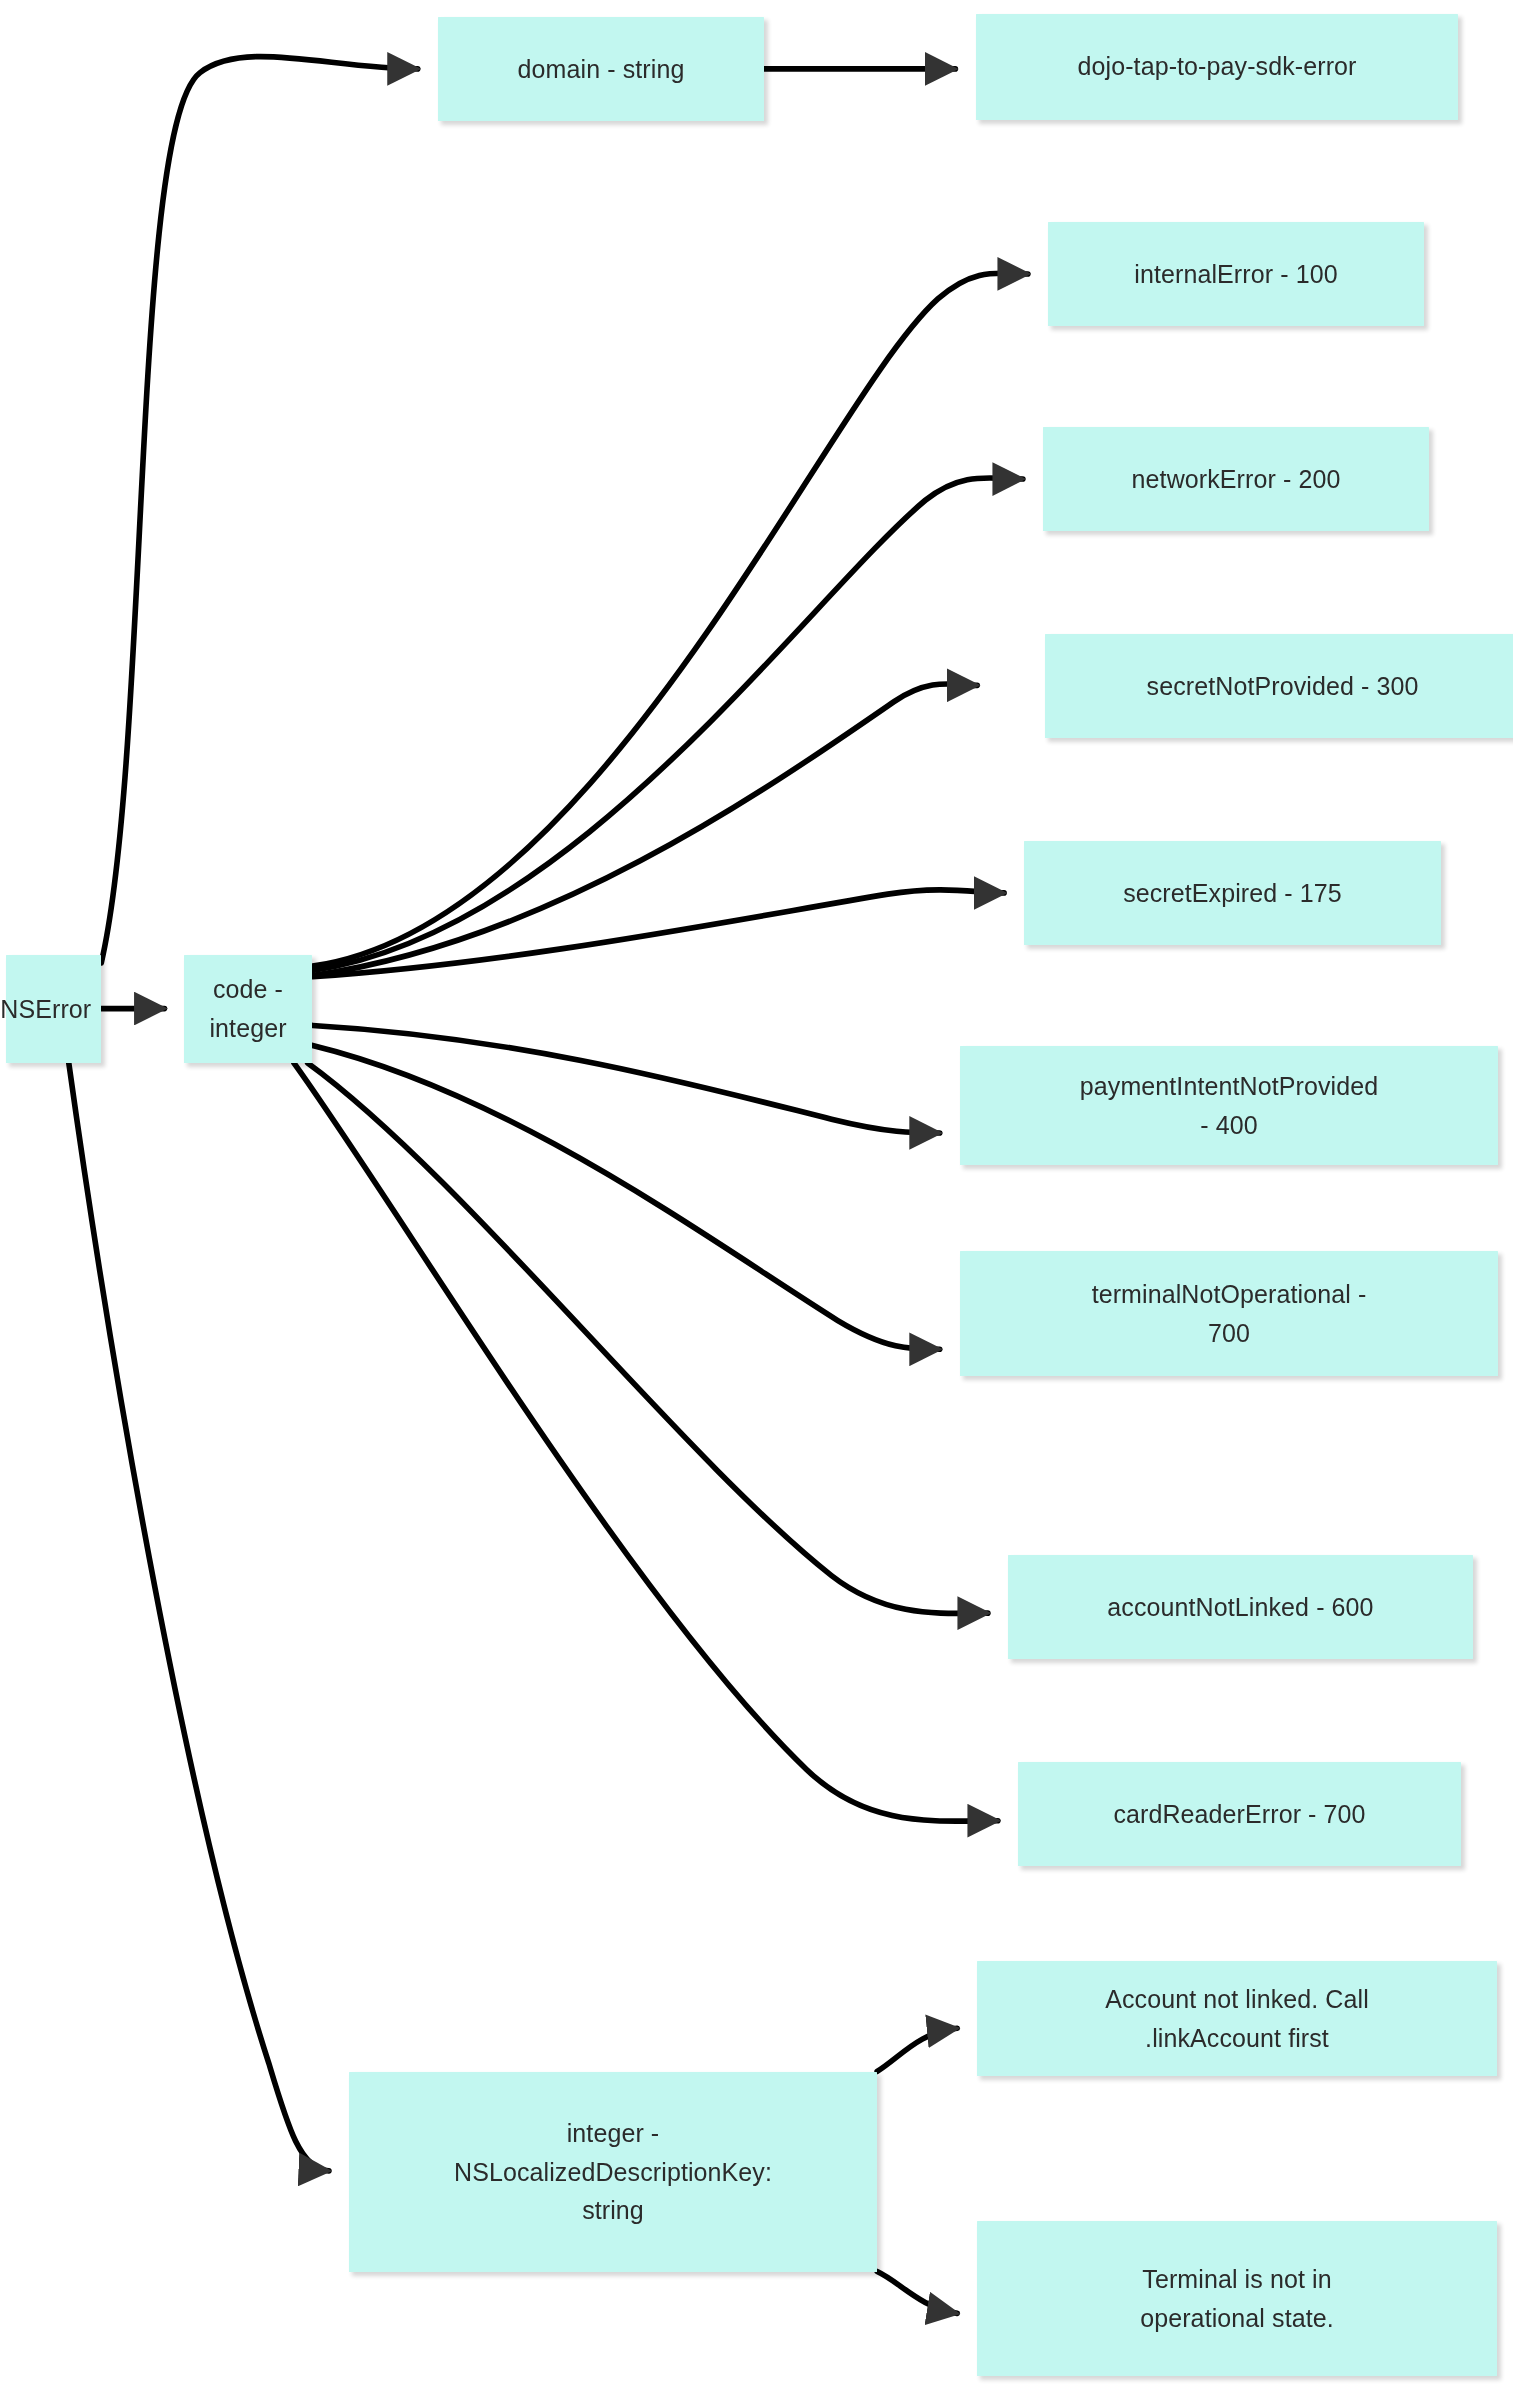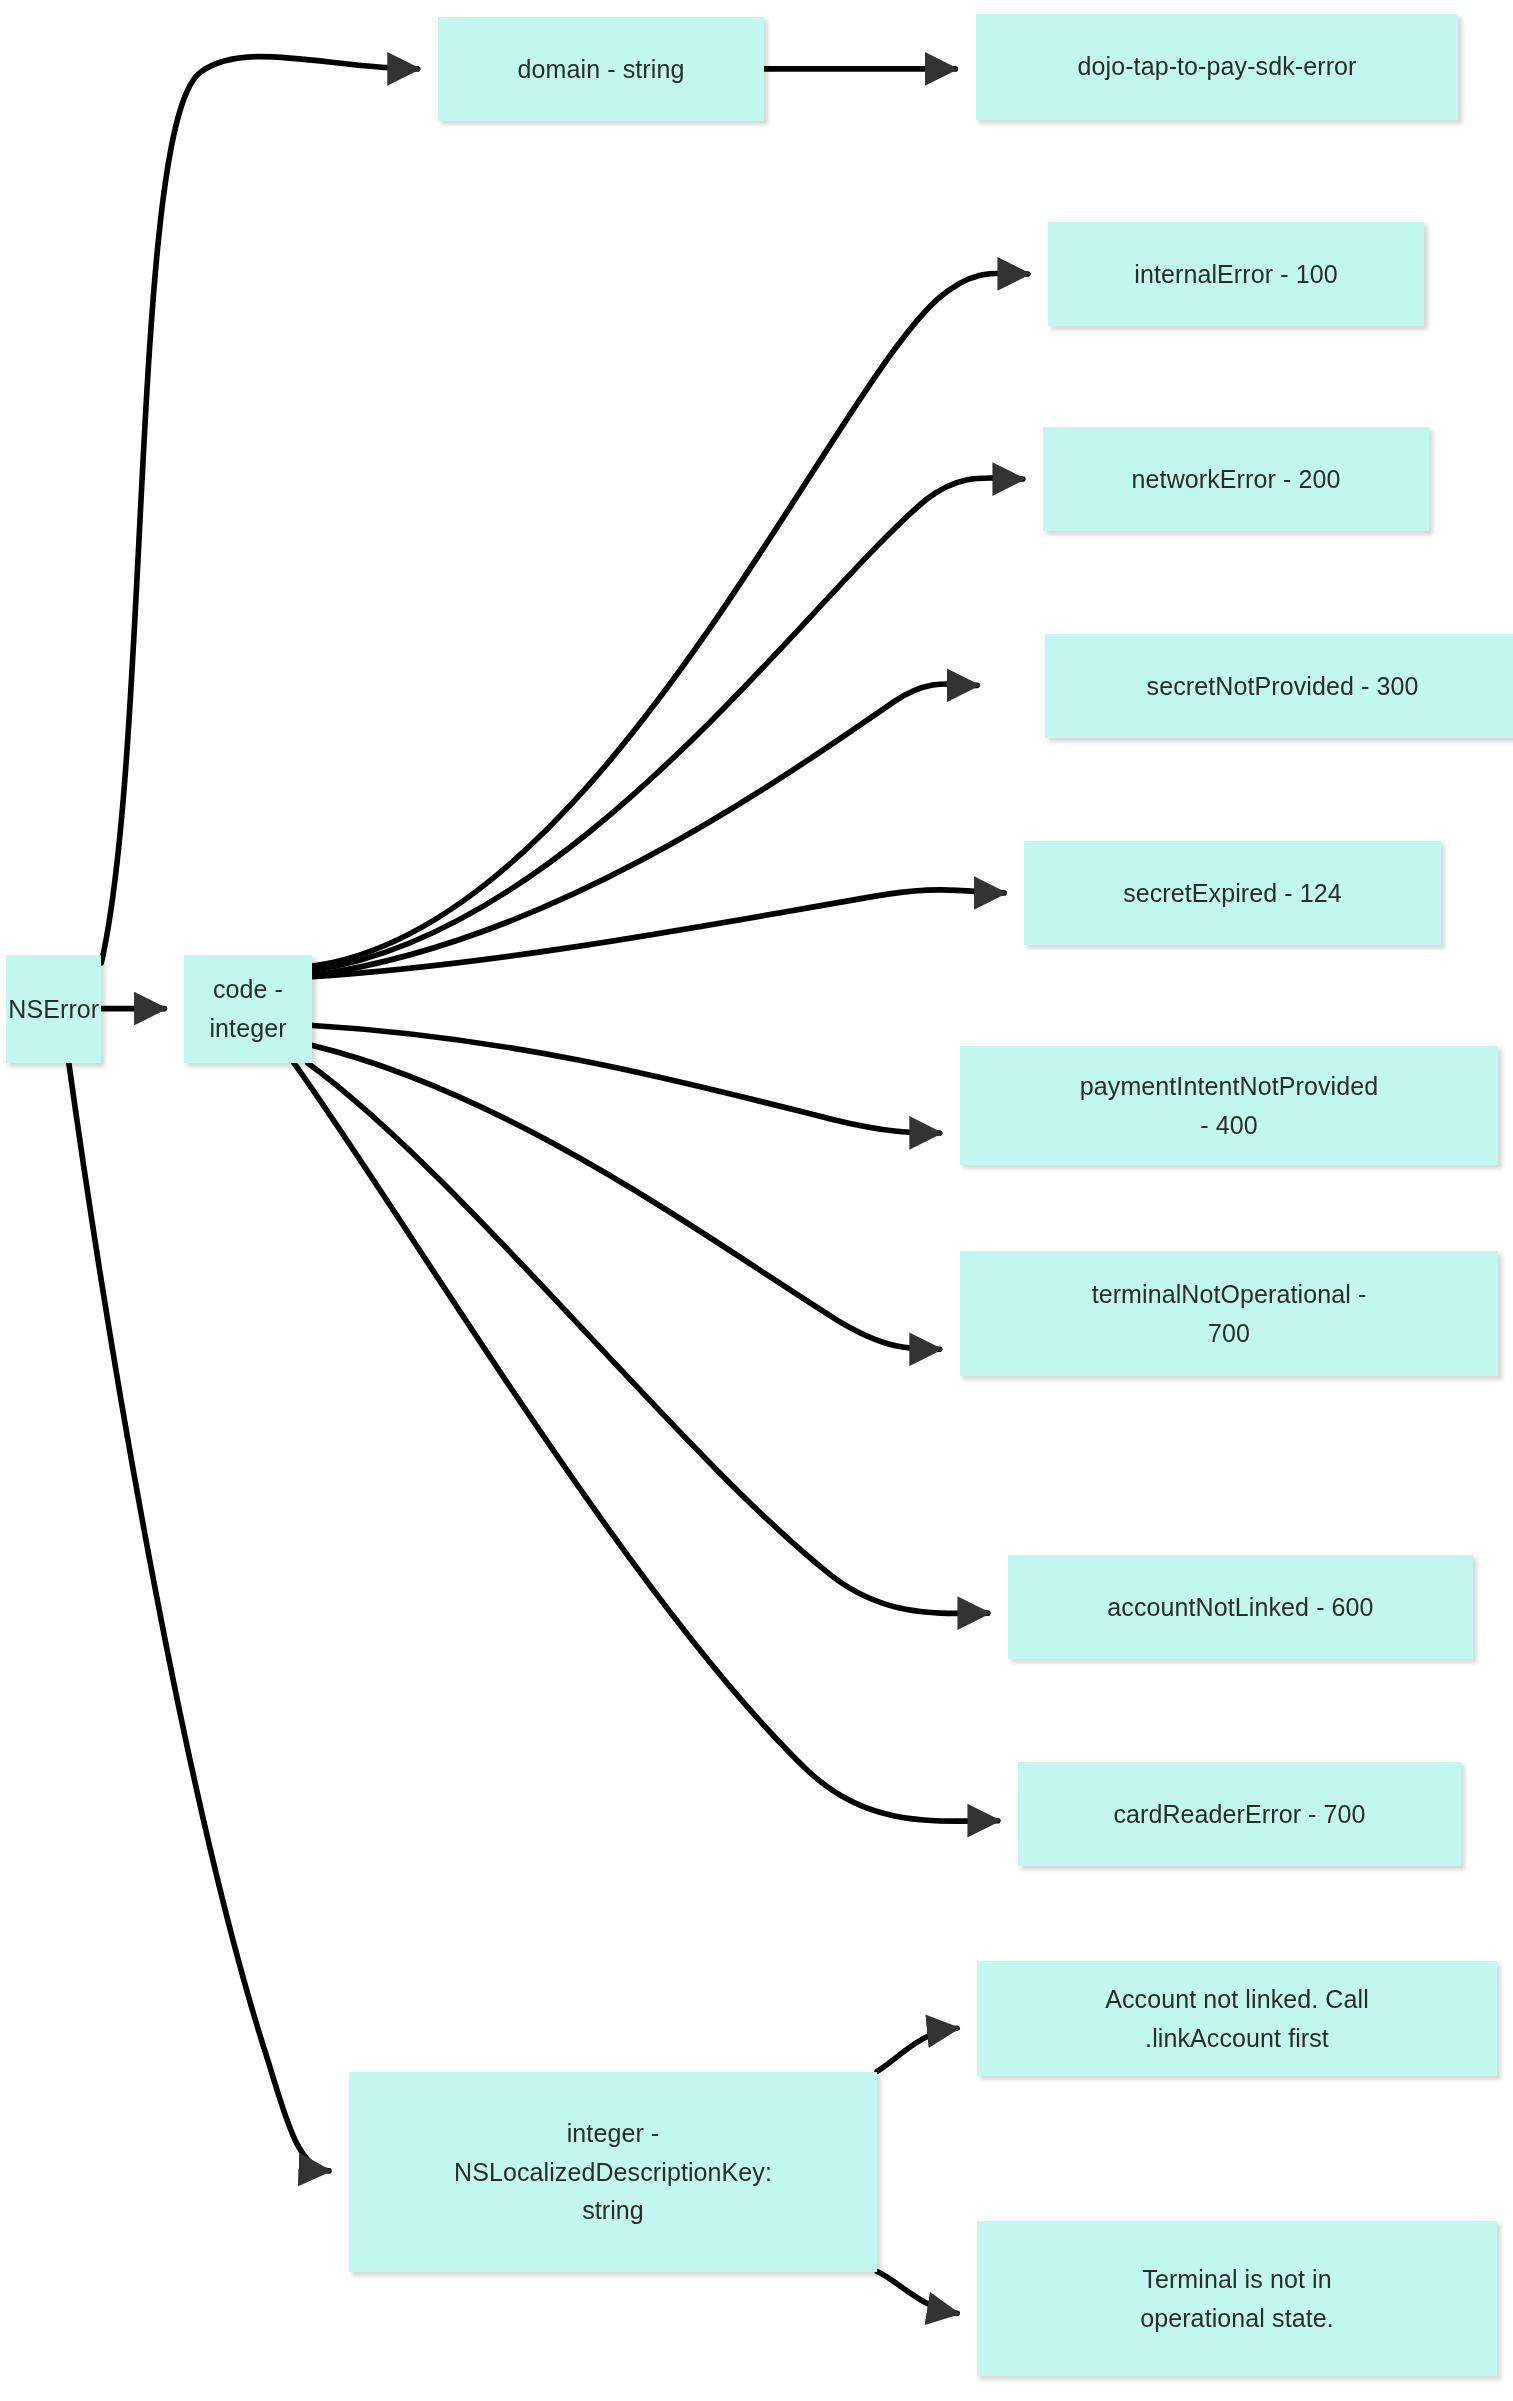--- a/index.html
+++ b/index.html
@@ -77,21 +77,21 @@
       <path d="M 492 1700 C 740 1880 1090 2330 1330 2520 C 1420 2590 1510 2580 1580 2580"></path>
 
       <path d="M 470 1700 C 650 1950 1010 2560 1290 2830 C 1390 2926 1500 2912 1596 2912"></path>
 
       <path d="M 1403 3313 C 1440 3290 1470 3250 1531 3244"></path>
 
       <path d="M 1403 3633 C 1440 3650 1470 3690 1531 3700"></path>
     </g>
   </svg>
 
-  <div class="node" style="left:6.3px; top:955px; width:95px; height:108px;">
+  <div class="node" style="left:6.3px; top:955px; width:95px; height:108px;justify-content:flex-end;">
     <span>NSError</span>
   </div>
 
   <div class="node" style="left:976px; top:13.8px; width:482px; height:106px;">
     <span>dojo-tap-to-pay-sdk-error</span>
   </div>
 
   <div class="node" style="left:438px; top:17px; width:326px; height:104px;">
     <span>domain - string</span>
   </div>
@@ -106,21 +106,21 @@
 
   <div class="node" style="left:1043px; top:427px; width:386px; height:104px;">
     <span>networkError - 200</span>
   </div>
 
   <div class="node" style="left:997px; top:634px; width:475px; height:104px;margin-left:48px;">
     <span>secretNotProvided - 300</span>
   </div>
 
   <div class="node" style="left:1024px; top:841px; width:417px; height:104px;">
-    <span>secretExpired - 124</span>
+    <span>secretExpired - 175</span>
   </div>
 
   <div class="node" style="left:960px; top:1046px; width:538px; height:119px;align-items:center;">
     <span>paymentIntentNotProvided
 - 400</span>
   </div>
 
   <div class="node" style="left:960px; top:1251px; width:538px; height:125px;">
     <span>terminalNotOperational -
 700</span>

